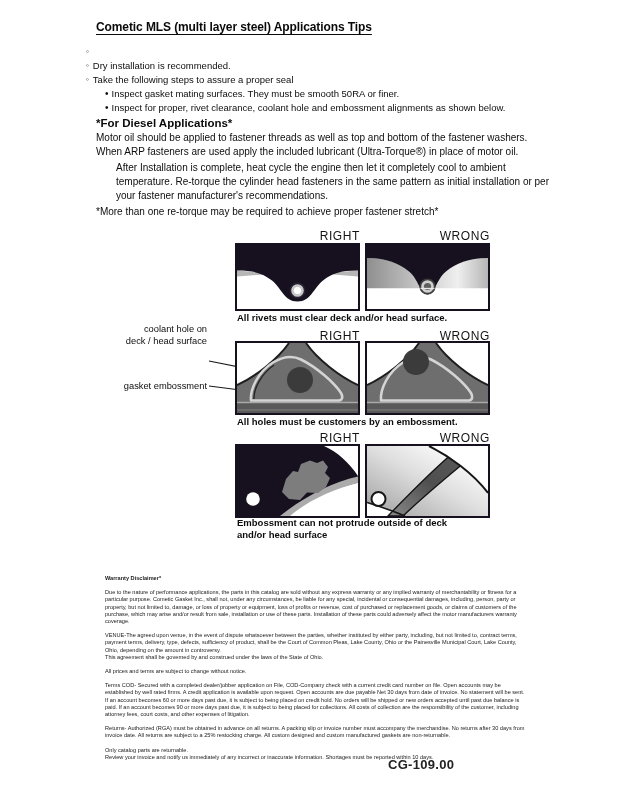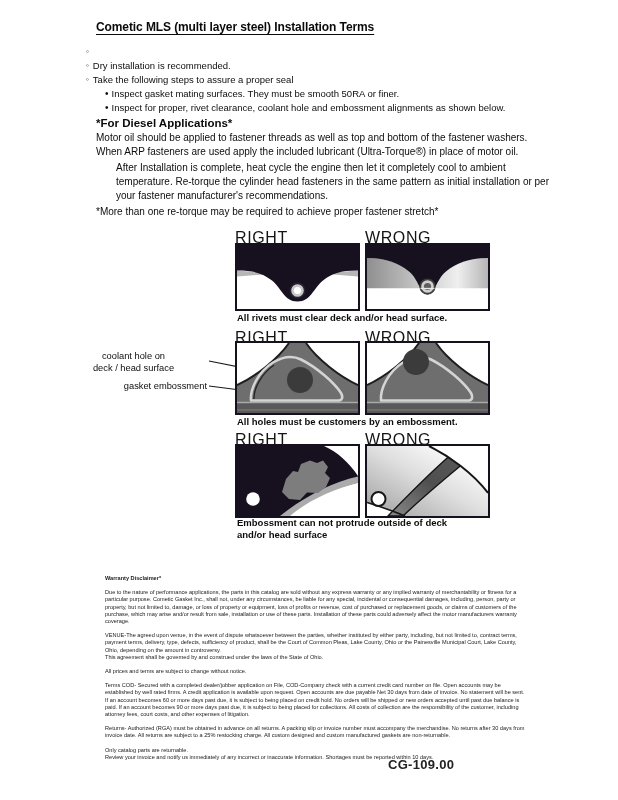--- a/index.html
+++ b/index.html
@@ -8,36 +8,36 @@
   .abs{position:absolute;}
   .title{left:96px;top:20px;font-size:12px;font-weight:bold;color:#0a0a0a;
          text-decoration:underline;text-underline-offset:3px;letter-spacing:-0.1px;}
   .bullets{left:86px;top:45px;font-size:9.5px;line-height:14px;color:#0d0d0d;width:470px;}
   .b-row{display:flex;align-items:flex-start;}
   .b-glyph{font-size:8px;line-height:14px;margin-right:4px;color:#0d0d0d;}
   .sub{margin-left:19px;}
   .sub .b-glyph{font-size:10px;margin-right:3px;}
   .diesel-h{left:96px;top:117px;font-size:11.5px;font-weight:bold;color:#0a0a0a;}
   .para{left:96px;width:436px;font-size:10px;line-height:14px;color:#0d0d0d;}
-  .rw-header{width:125px;text-align:left;font-size:16px;letter-spacing:0.6px;color:#141414;}
+  .rw-header{width:125px;text-align:right;font-size:12px;letter-spacing:0.6px;color:#141414;}
   .panel{display:block;border:2.5px solid #17111f;background:#fff;}
   .caption{font-size:9.5px;font-weight:bold;line-height:11.5px;color:#0d0d0d;white-space:pre-line;}
   .annot{font-size:9.3px;line-height:12px;color:#0d0d0d;text-align:right;white-space:pre-line;}
   .legal{left:105px;top:575px;width:424px;font-size:5.6px;line-height:7.2px;color:#1b1b1b;}
   .legal .lp{margin:0 0 7px 0;white-space:pre-line;}
   .legal .lh{font-weight:bold;margin:0 0 7px 0;}
   .code{left:388px;top:757px;font-size:13px;letter-spacing:0.3px;color:#222;font-weight:bold;}
   svg{display:block;}
 </style>
 </head>
 <body>
 
 <div class="page">
 
-  <div class="abs title">Cometic MLS (multi layer steel) Installation Terms</div>
+  <div class="abs title">Cometic MLS (multi layer steel) Applications Tips</div>
 
   <div class="abs bullets">
     <div class="b-row">
       <span class="b-glyph">◦</span>
     </div>
     <div class="b-row">
       <span class="b-glyph">◦</span>
       <span>Dry installation is recommended.</span>
     </div>
     <div class="b-row">
@@ -87,21 +87,21 @@
     <circle cx="60.5" cy="41.5" r="7.2" fill="#cfcfcf" stroke="#3c3c3c" stroke-width="1.8"></circle>
     <circle cx="60.5" cy="41.5" r="3.6" fill="#5f5f5f"></circle>
     <line x1="53.5" y1="43.5" x2="67.5" y2="43.5" stroke="#e8e8e8" stroke-width="1.3"></line>
   </svg>
 
   <div class="abs caption" style="left:237px;top:312px;">All rivets must clear deck and/or head surface.</div>
 
   <div class="abs rw-header" style="left:235px;top:329px;">RIGHT</div>
   <div class="abs rw-header" style="left:365px;top:329px;">WRONG</div>
 
-  <div class="abs annot" style="left:60px;top:350px;width:147px;text-align:center;">coolant hole on
+  <div class="abs annot" style="left:60px;top:323px;width:147px;">coolant hole on
 deck / head surface</div>
   <div class="abs annot" style="left:60px;top:380px;width:147px;">gasket embossment</div>
 
   <svg class="abs" style="left:0;top:330px;pointer-events:none;" width="618" height="100">
     <line x1="209" y1="31" x2="294" y2="48" stroke="#1a1a1a" stroke-width="1.2"></line>
     <line x1="209" y1="56" x2="256" y2="62" stroke="#1a1a1a" stroke-width="1.2"></line>
   </svg>
 
   <svg class="abs panel" style="left:235px;top:341px;" width="121" height="70" viewBox="0 0 121 70">
     <rect width="121" height="70" fill="#6e6e6e"></rect>

